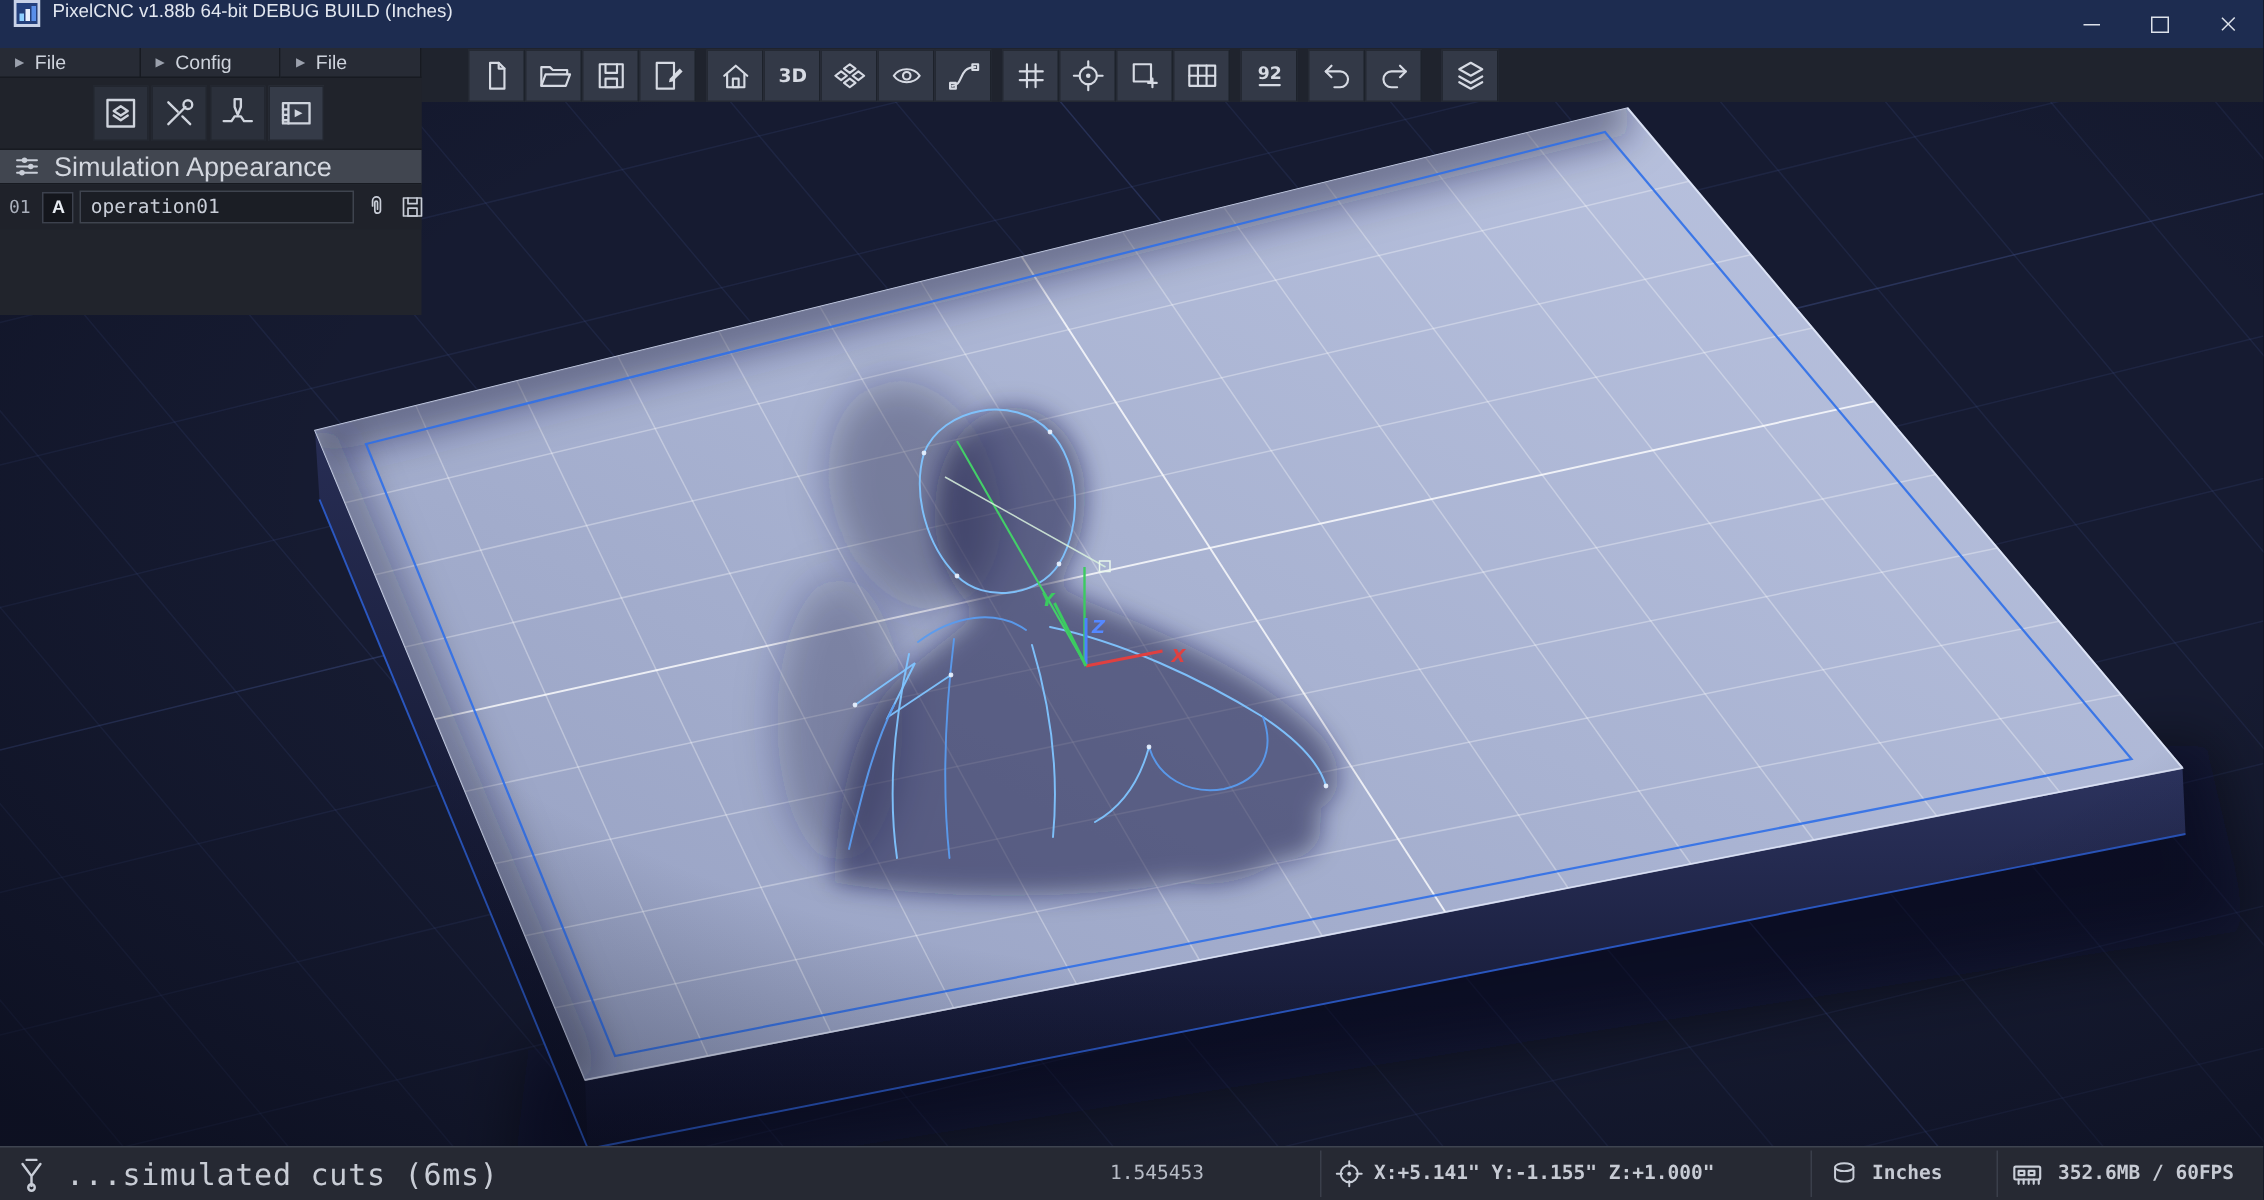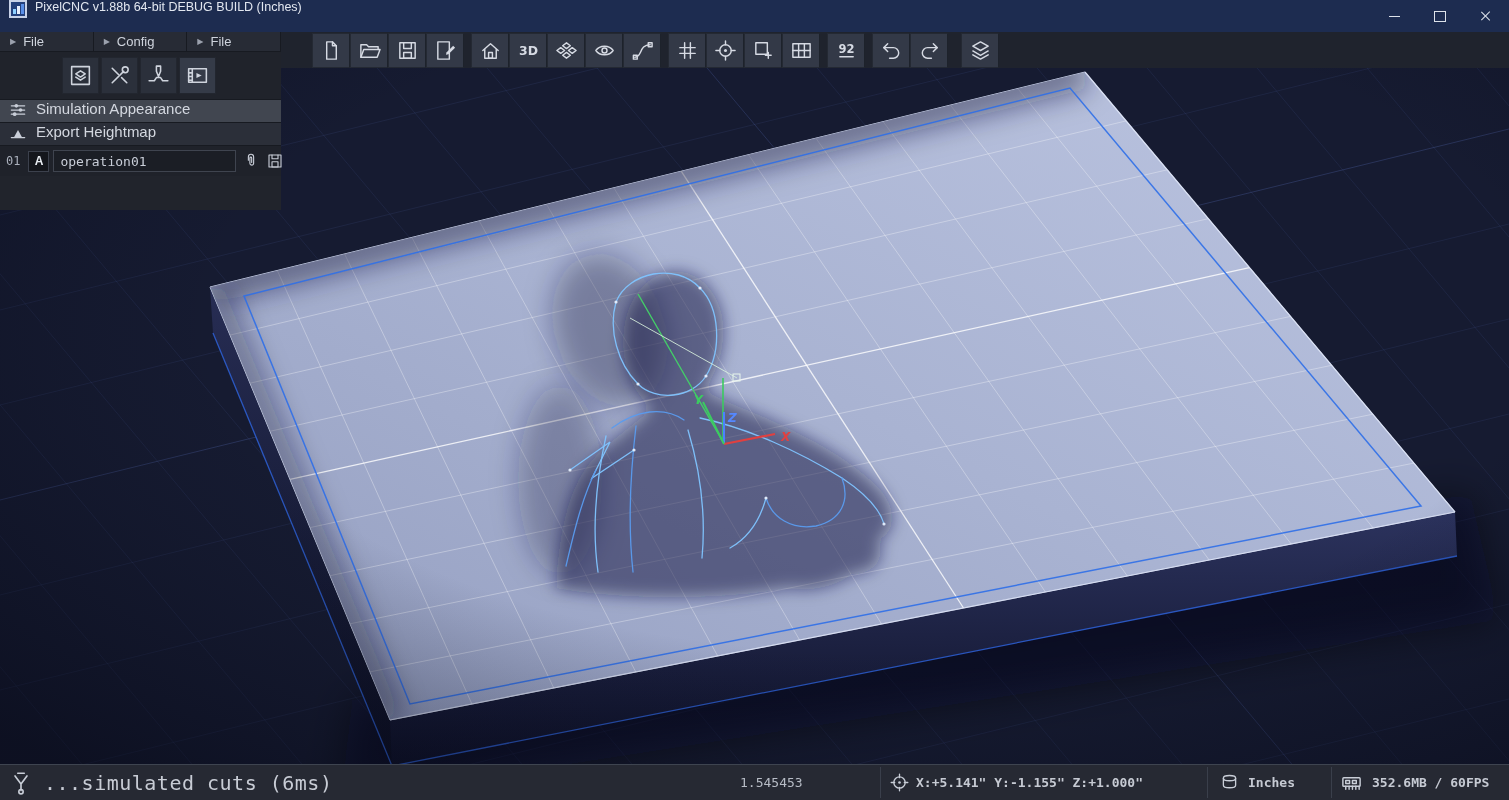--- a/index.html
+++ b/index.html
@@ -35,21 +35,21 @@
   
   .panel{position:absolute;left:0;top:52px;width:281px;height:158px;background:#21242c;z-index:21;}
   .modes{height:47px;display:flex;align-items:center;padding-left:62px;gap:2px;background:#20232b;border-bottom:1px solid #171a21;}
   .modebtn{width:37px;height:37px;background:#2b303b;border:1px solid #22262f;display:flex;align-items:center;justify-content:center;padding:0;cursor:pointer;}
   .modebtn svg{width:25px;height:25px;stroke:#cfd4dd;fill:none;stroke-width:1.5;stroke-linejoin:round;stroke-linecap:round;}
   .modebtn svg .fil{fill:#cfd4dd;stroke:none;}
   .phead{height:33px;background:#2e323c;border-bottom:1px solid #171a21;display:flex;align-items:center;gap:9px;padding-left:9px;
          color:#dadee6;font-size:14px;cursor:pointer;}
   .phead svg, .prow svg{width:20px;height:20px;stroke:#c9ced8;fill:none;stroke-width:1.5;stroke-linecap:round;stroke-linejoin:round;flex:0 0 auto;}
   .prow svg .fil,.phead svg .fil{fill:#c9ced8;stroke:none;}
-  .prow{height:22px;display:flex;align-items:flex-start;gap:8px;padding-left:8px;color:#d3d7df;font-size:15px;
+  .prow{height:22px;display:flex;align-items:center;gap:8px;padding-left:8px;color:#d3d7df;font-size:18px;
         border-bottom:1px solid #171a21;cursor:pointer;}
   .prow.alt1{background:#414650;}
   .prow.alt2{background:#2b2f39;}
   .oprow{height:30px;background:#1f222a;display:flex;align-items:center;}
   .opindex{font-family:"DejaVu Sans Mono",monospace;font-size:12px;color:#aab0bc;margin:0 8px 0 6px;}
   .opasset{width:21px;height:21px;background:#14161c;border:1px solid #3c414d;color:#e8ecf2;font-weight:bold;
            font-size:12px;display:flex;align-items:center;justify-content:center;cursor:pointer;}
   .opname{width:172px;height:20px;margin-left:4px;background:#1b1e25;border:1px solid #3f444f;color:#c9ced8;
           font-family:"DejaVu Sans Mono",monospace;font-size:13px;padding:0 6px;}
   .opbtn{background:none;border:none;padding:0;margin-left:6px;cursor:pointer;display:flex;}
@@ -423,27 +423,20 @@
     </div>
     <div class="prow alt1">
       <svg viewBox="0 0 24 24">
           <path d="M4 7h16M4 12h16M4 17h16"></path>
           <circle class="fil" cx="10" cy="7" r="2.2"></circle>
           <circle class="fil" cx="15" cy="12" r="2.2"></circle>
           <circle class="fil" cx="8" cy="17" r="2.2"></circle>
         </svg>
       <span>Simulation Appearance</span>
     </div>
-    <div class="prow alt2">
-      <svg viewBox="0 0 24 24">
-          <path d="M4 17.5h16"></path>
-          <path class="fil" d="M7 17.5l5-9 5 9z"></path>
-        </svg>
-      <span>Export Heightmap</span>
-    </div>
     <div class="oprow">
       <span class="opindex">01</span>
       <button class="opasset">A</button>
       <input class="opname" value="operation01" style="">
       <button class="opbtn">
         <svg viewBox="0 0 24 24">
             <path d="M8.5 11V6.5a3.5 3.5 0 0 1 7 0V15a2.5 2.5 0 0 1-5 0V8a1.2 1.2 0 0 1 2.4 0V14"></path>
           </svg>
         </button>
       <button class="opbtn">

